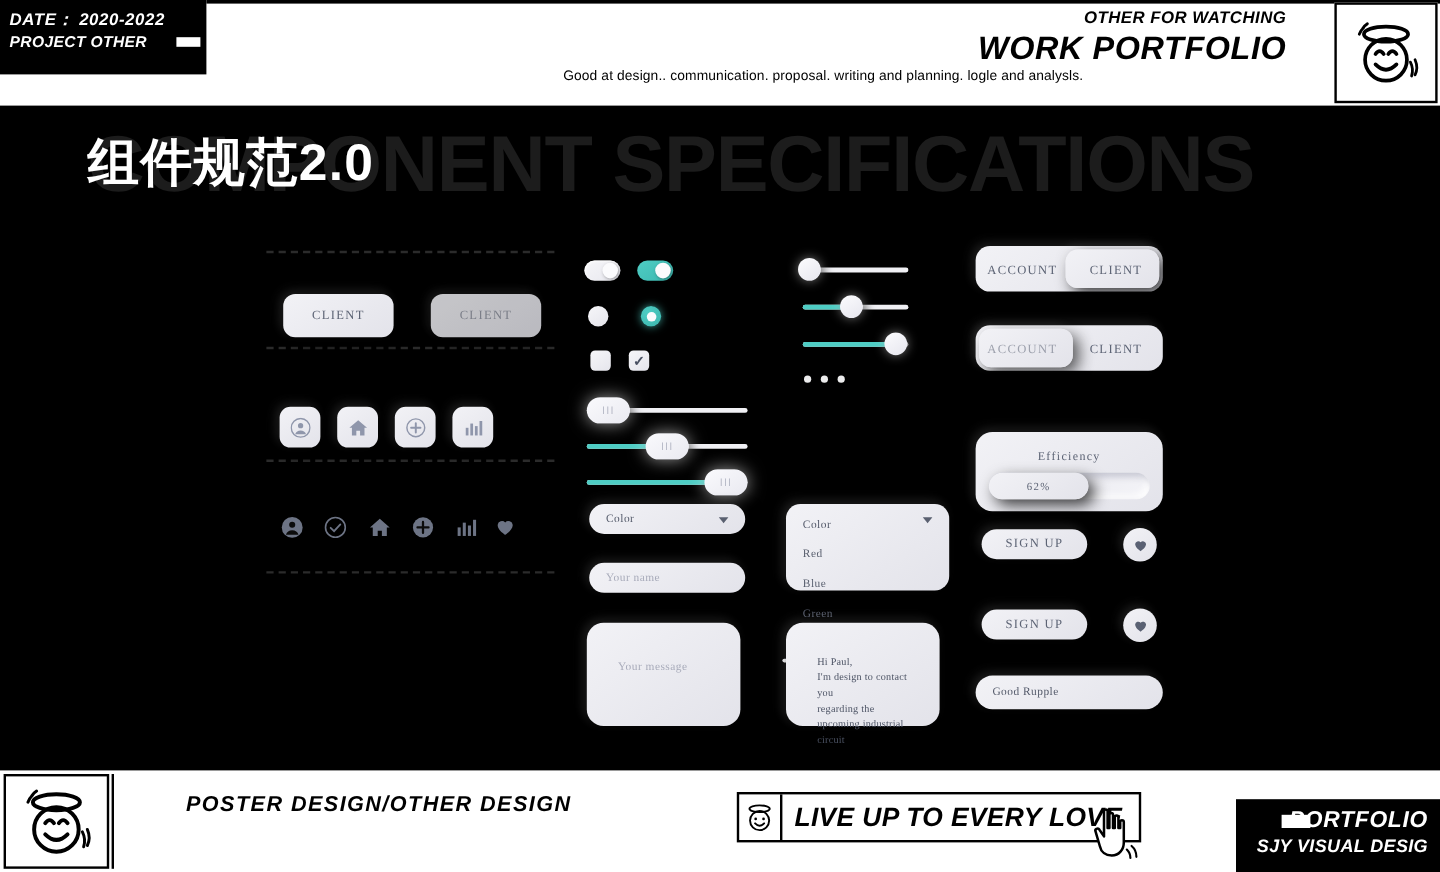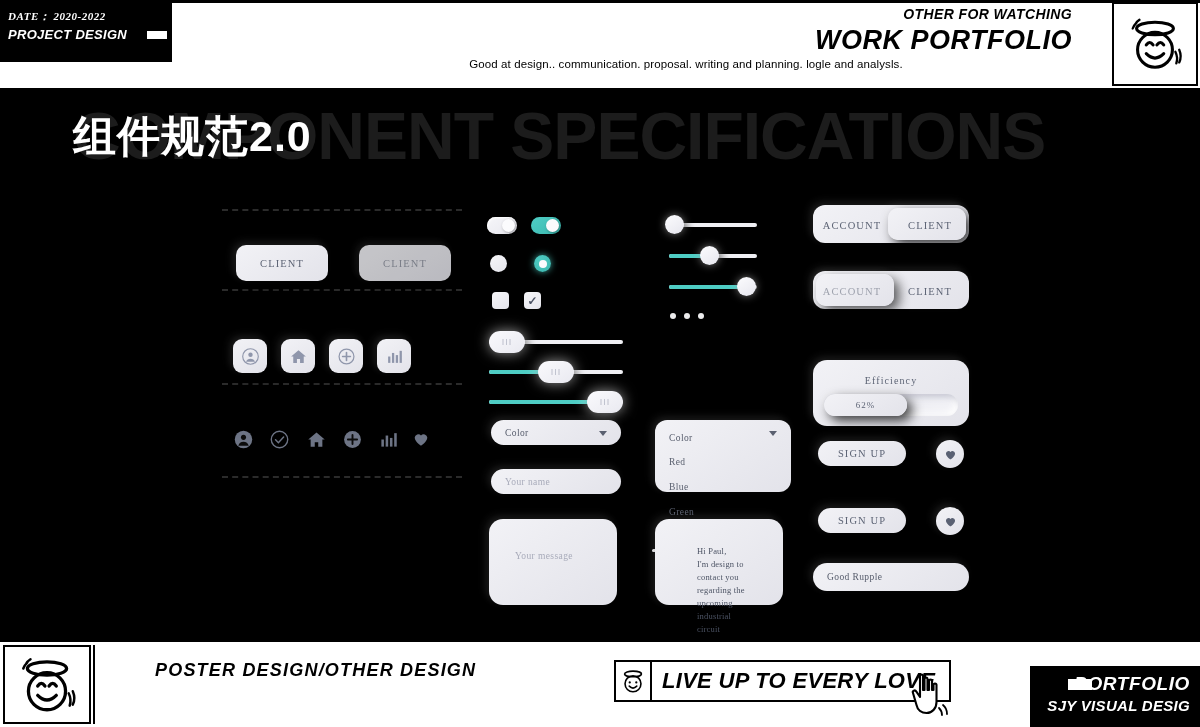--- a/index.html
+++ b/index.html
@@ -15,22 +15,22 @@
   .header {
     position: absolute; left: 0; top: 0; width: 1200px; height: 88px;
     background: #ffffff;
   }
   .hdr-date {
     position: absolute; left: 0; top: 0; width: 172px; height: 62px;
     background: #000; color: #fff;
     padding: 7px 0 0 8px;
   }
   .hdr-date .l1 {
-    font-size: 11px; font-weight: bold; font-style: italic;
-    letter-spacing: .5px; line-height: 19px; white-space: pre; font-family: Liberation Serif, serif;
+    font-size: 14px; font-weight: bold; font-style: italic;
+    letter-spacing: .5px; line-height: 19px; white-space: pre;
   }
   .hdr-date .l2 {
     font-size: 13px; font-weight: bold; font-style: italic;
     letter-spacing: .3px; line-height: 18px; position: relative;
   }
   .hdr-date .dash {
     position: absolute; left: 139px; top: 5px;
     width: 20px; height: 8px; background: #fff;
   }
   .hdr-center {
@@ -206,21 +206,21 @@
   .caret {
     position: absolute; right: 14px; top: 50%; margin-top: -2px;
     width: 0; height: 0; border-left: 4px solid transparent;
     border-right: 4px solid transparent; border-top: 5px solid #5a6070;
   }
   .dd-list { position: absolute; left: 14px; top: 30px; }
   .dd-list div { color: #5b6170; font-size: 9.5px; line-height: 25px;
                  font-family: "Liberation Serif", serif; letter-spacing: .4px; }
   .ta { position: absolute; border-radius: 14px; padding: 26px; }
   .ta .msg { color: #4c5364; font-size: 8.5px; line-height: 13px;
-             font-family: "Liberation Serif", serif; letter-spacing: .2px; margin-left: 16px; }
+             font-family: "Liberation Serif", serif; letter-spacing: .2px; }
 
   .pillbtn {
     position: absolute; border-radius: 18px;
     display: flex; align-items: center; justify-content: center;
   }
   .circbtn {
     position: absolute; width: 28px; height: 28px; border-radius: 50%;
     display: flex; align-items: center; justify-content: center;
     color: #5a6173; font-size: 12px;
   }
@@ -272,21 +272,21 @@
 </style>
 </head>
 <body>
 
 <div class="header">
   <div class="hdr-rule"></div>
 
   <div class="hdr-date">
     <div class="l1">DATE： 2020-2022</div>
     <div class="l2">
-      <span>PROJECT DESIGN</span>
+      <span>PROJECT OTHER</span>
       <span class="dash"></span>
     </div>
   </div>
 
   <div class="hdr-center">
     <div class="hdr-thanks">OTHER FOR WATCHING</div>
     <div class="hdr-title">WORK PORTFOLIO</div>
     <div class="hdr-sub">Good at design..  communication.  proposal.  writing and planning.  logle and analysls.</div>
   </div>
 

